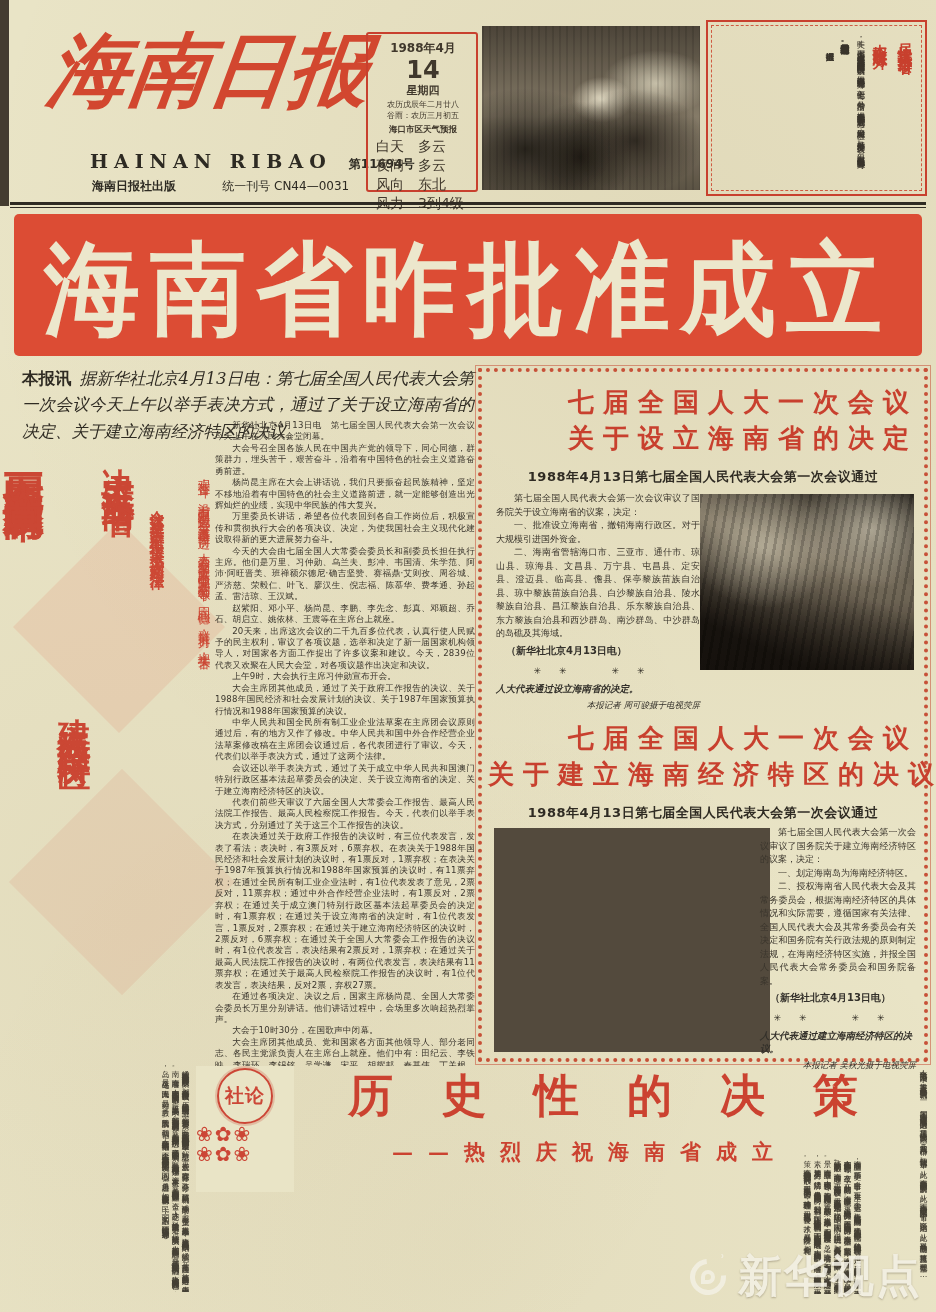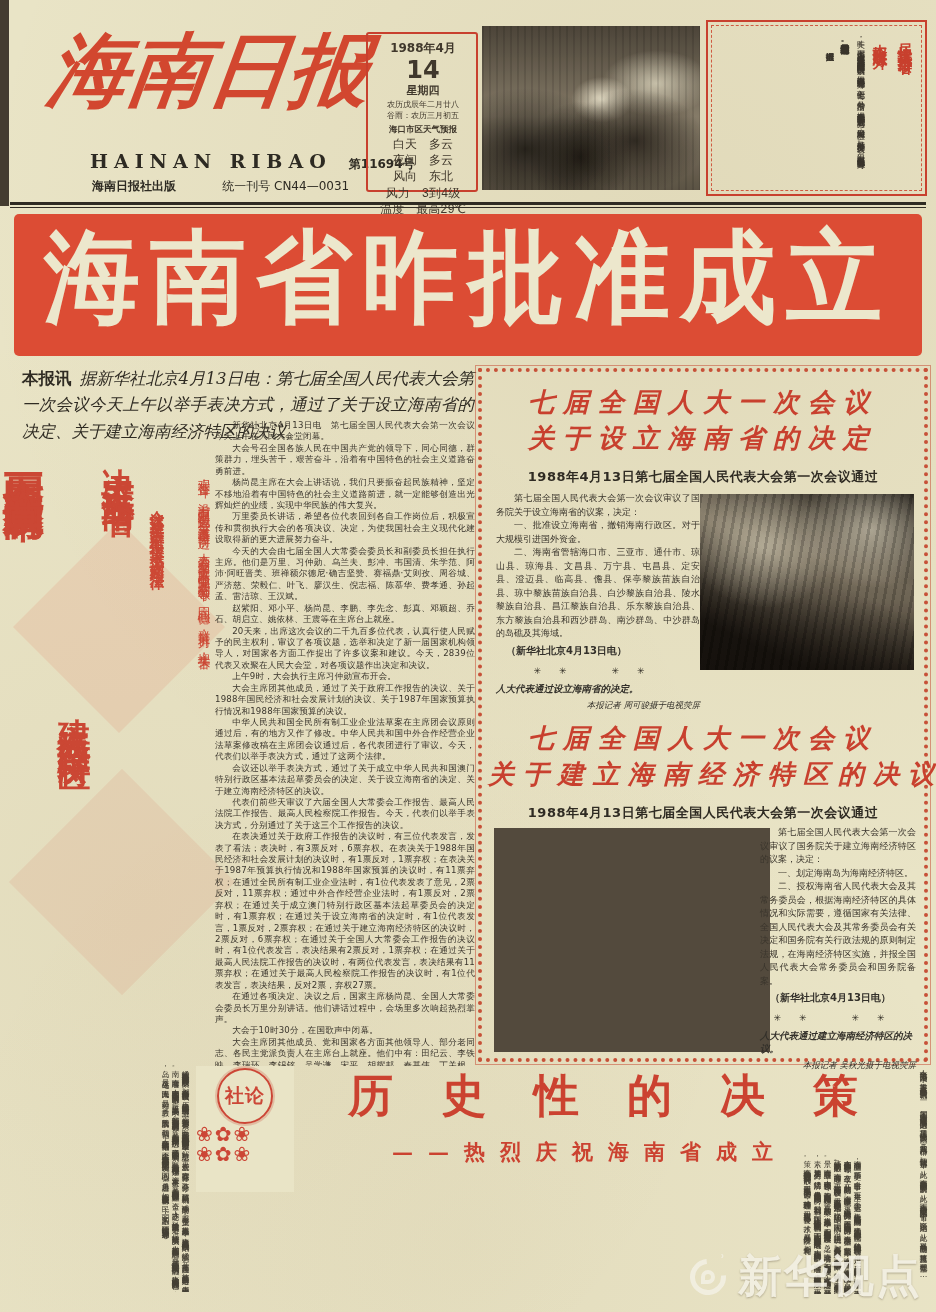--- a/index.html
+++ b/index.html
@@ -36,21 +36,21 @@
   .date-box{
     position:absolute; left:366px; top:32px; width:112px; height:160px;
     border:2px solid #c8402e; border-radius:3px; padding:6px 6px 0 8px;
     color:#40382c; text-align:center;
   }
   .date-month{ font-size:12px; font-weight:bold; }
   .date-day{ font-size:24px; font-weight:bold; line-height:1.1; }
   .date-week{ font-size:11px; font-weight:bold; margin-bottom:2px; }
   .date-lunar{ font-size:8px; line-height:1.35; }
   .wx-title{ font-size:8.5px; font-weight:bold; margin:2px 0 1px; }
-  .wline{ font-size:12px; text-align:center; line-height:1.35; white-space:pre;font-family:Liberation Mono, monospace; }
+  .wline{ font-size:14px; text-align:left; line-height:1.35; white-space:pre; }
 
   .photo{ filter:contrast(1.05); }
   .photo-street{
     position:absolute; left:482px; top:26px; width:218px; height:164px;
     background:
       repeating-linear-gradient(90deg, rgba(0,0,0,.10) 0 2px, transparent 2px 7px),
       radial-gradient(ellipse at 20% 75%, rgba(25,22,18,.8), transparent 35%),
       radial-gradient(ellipse at 45% 80%, rgba(30,26,20,.85), transparent 30%),
       radial-gradient(ellipse at 70% 70%, rgba(35,30,24,.8), transparent 32%),
       radial-gradient(ellipse at 55% 45%, rgba(235,228,205,.9), transparent 18%),
@@ -68,21 +68,21 @@
   .notice-cap{ font-size:8.5px; font-weight:bold; color:#3a352c; padding:6px 1px 0 1px; }
   .notice-credit{ font-size:8.5px; color:#3a352c; padding:14px 2px 0 0; }
 
   .mast-rule{ position:absolute; left:10px; top:202px; width:916px; height:6px;
     border-top:3px solid #2f2b23; border-bottom:1px solid #2f2b23; }
 
   
   .banner{
     position:absolute; left:14px; top:214px; width:908px; height:142px;
     background:#dc4c34; border-radius:5px;
-    display:flex; align-items:flex-start; justify-content:center;
+    display:flex; align-items:flex-end; justify-content:center;
   }
   .banner span{
     color:#ece7cc; font-weight:bold; font-size:96px; letter-spacing:10px;
     font-family:"DejaVu Sans",sans-serif; white-space:nowrap; transform:scaleY(1.05);
   }
 
   
   .lead{
     position:absolute; left:22px; top:366px; width:452px; height:96px;
     font-family:"DejaVu Serif",serif; font-style:italic;
@@ -116,22 +116,22 @@
   }
   .center-article p{ text-indent:2em; letter-spacing:.2px; }
 
   
   .right-block{
     position:absolute; left:478px; top:368px; width:450px; height:694px;
     border:4px dotted #c75138; outline:1px solid rgba(199,81,56,.55); outline-offset:2px;
     padding:6px;
   }
   .rb-inner{ position:relative; width:100%; height:100%; }
-  .dec-head{ text-align:center; color:#c8402e; font-weight:bold; font-size:26px;
-    letter-spacing:9px; line-height:1.4; white-space:nowrap;font-style:italic; }
+  .dec-head{ text-align:right; color:#c8402e; font-weight:bold; font-size:26px;
+    letter-spacing:9px; line-height:1.4; white-space:nowrap; }
   .dec-sub{ text-align:center; font-weight:bold; font-size:13px; color:#2f2b23; margin-top:4px; letter-spacing:0.5px; white-space:nowrap;}
   .d1-head{ position:absolute; left:0; right:0; top:6px; }
   .d1-sub{ position:absolute; left:0; right:0; top:86px; }
   .d1-body{ position:absolute; left:8px; top:114px; width:204px; }
   .dec-body p{ font-size:9px; line-height:1.5; text-align:justify; text-indent:2em; color:#3a352c; }
   .dec-source{ font-size:10px; font-weight:bold; margin-top:3px; text-indent:1em; }
   .dec-marks{ font-size:9px; letter-spacing:18px; text-align:center; margin:7px 0 5px; color:#2f2b23; }
   .dec-cap{ font-size:9.5px; font-weight:bold; font-family:"DejaVu Serif",serif; font-style:italic; }
   .dec-credit{ font-size:8.5px; font-family:"DejaVu Serif",serif; font-style:italic; text-align:right; margin-top:4px; }
   .photo-assembly{

